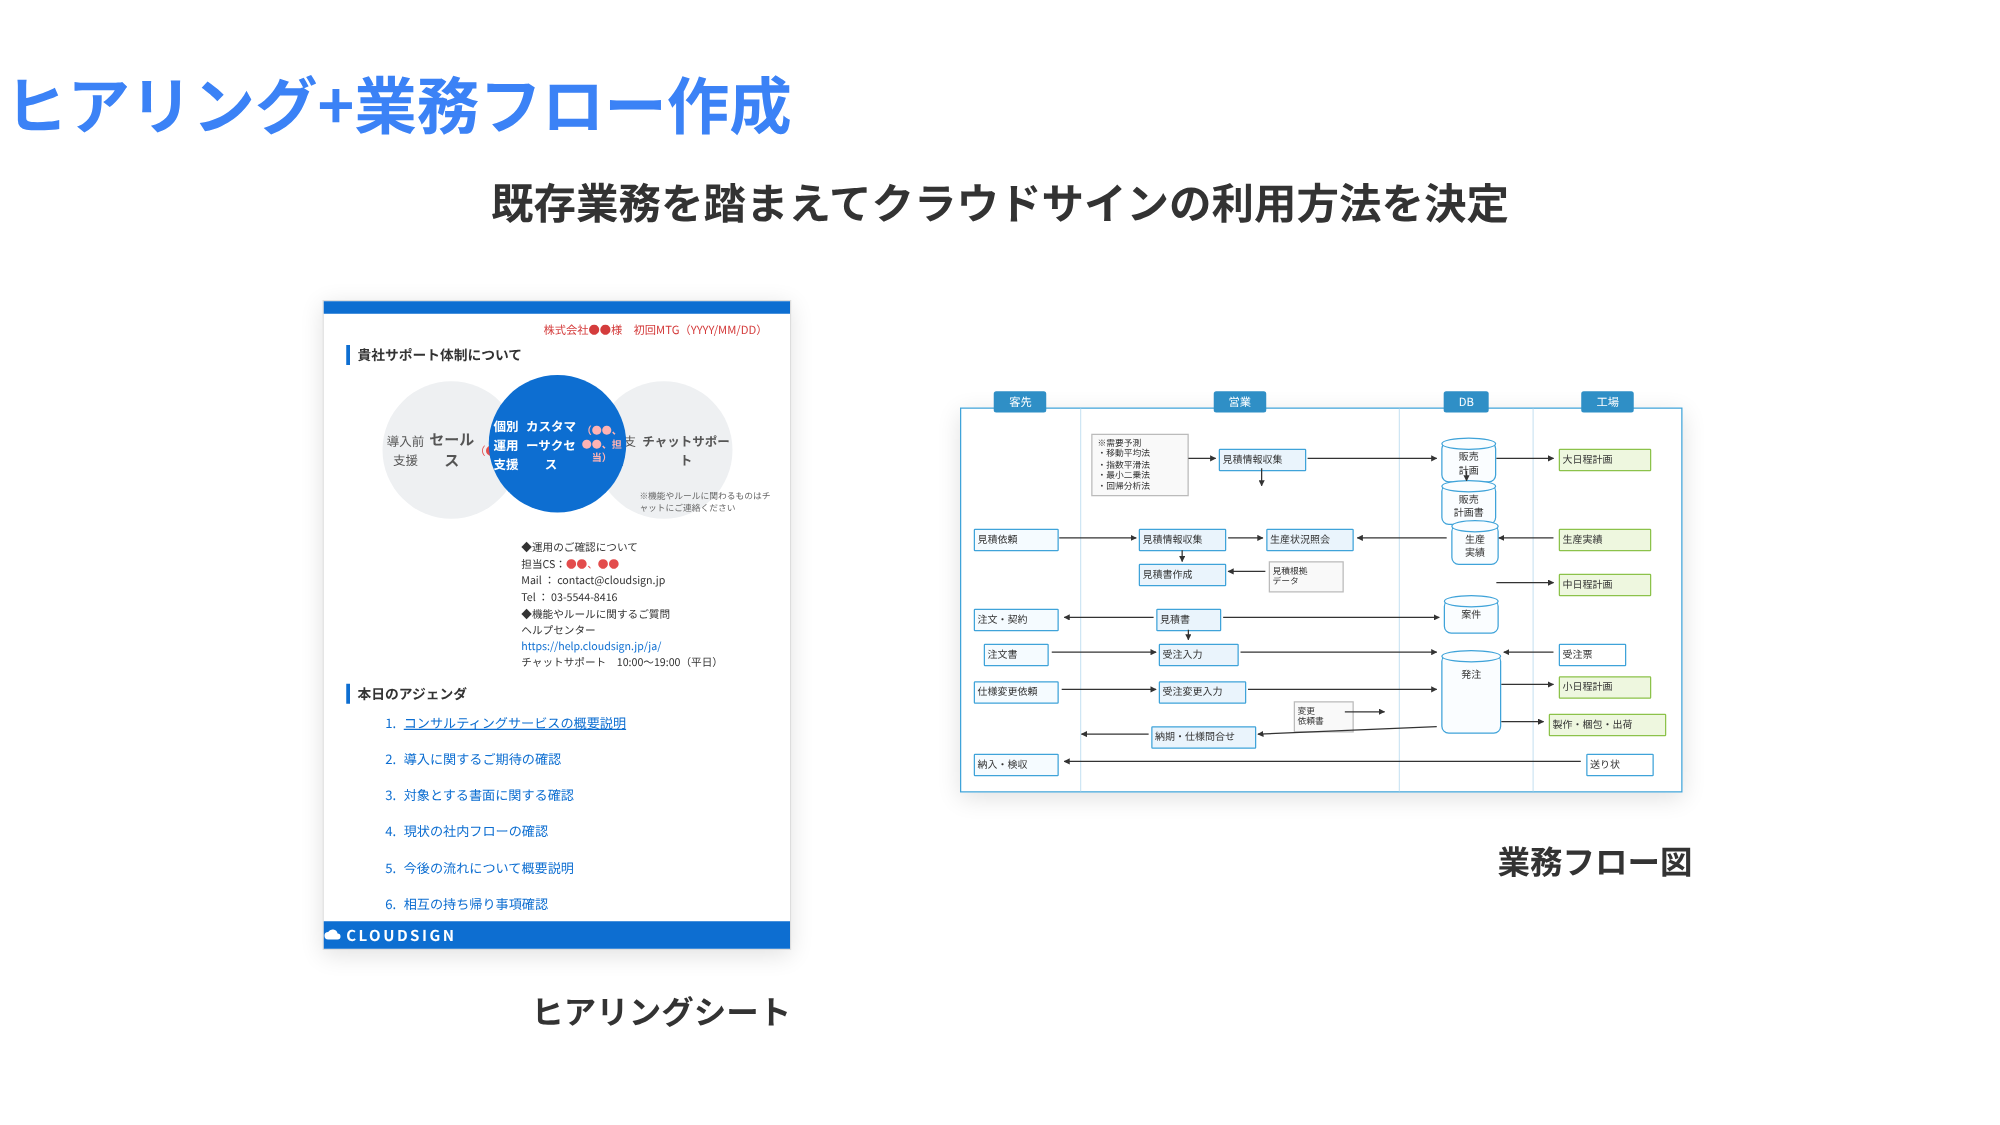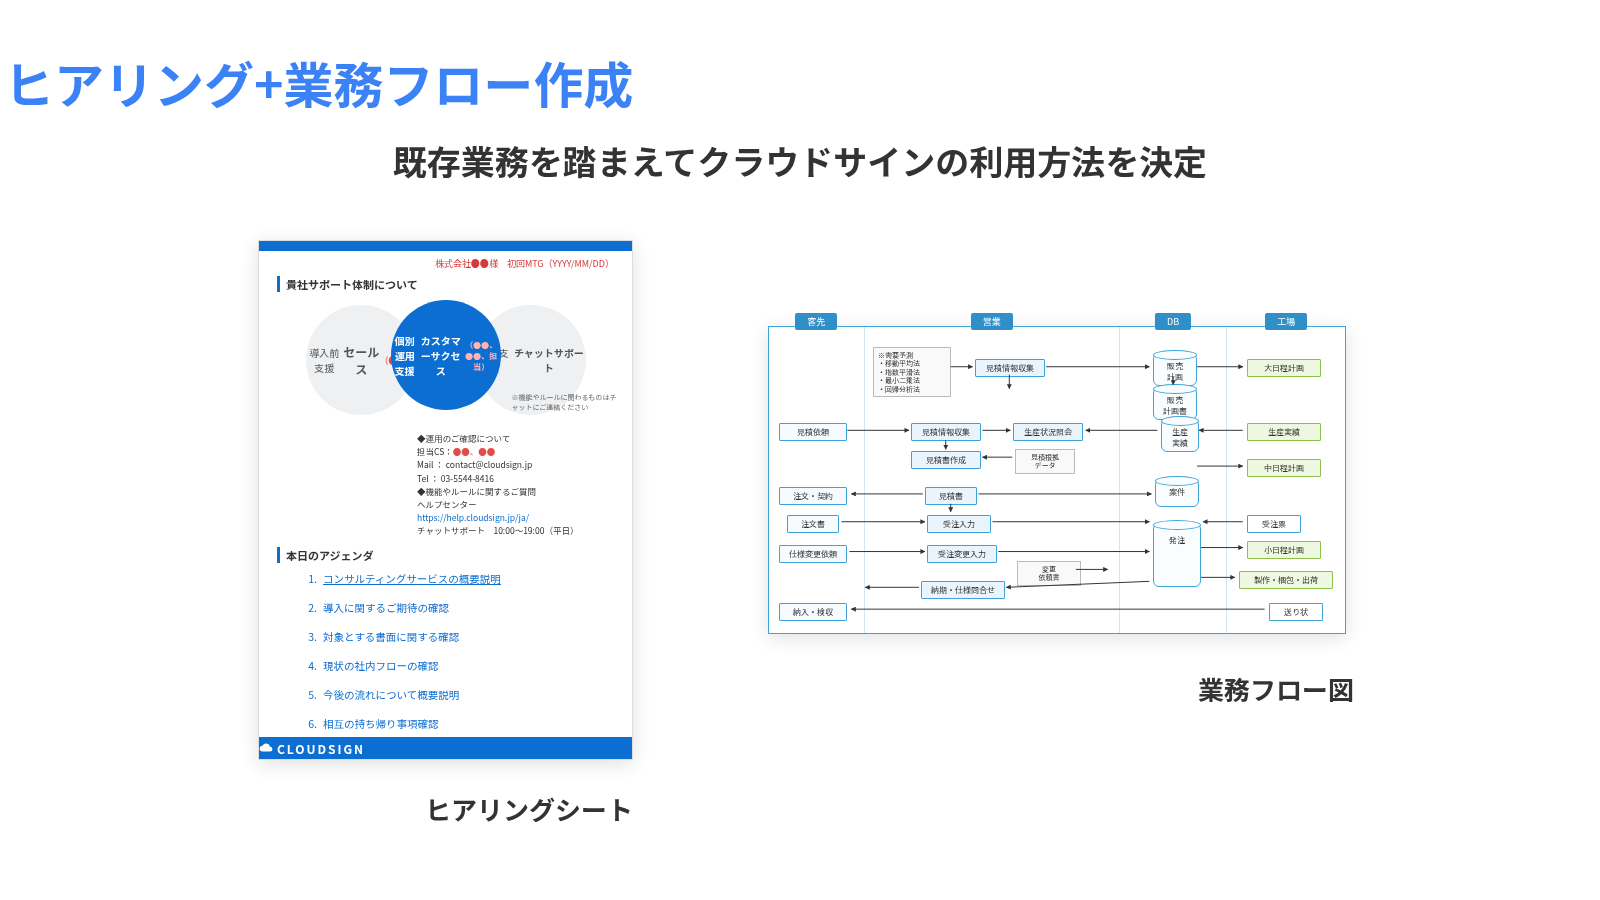--- a/index.html
+++ b/index.html
@@ -37,21 +37,21 @@
 .sheet .footbar svg{margin-right:4px}
 
 .cap-left{position:absolute;left:258px;top:790px;width:375px;text-align:right;font-size:26px;font-weight:700;color:#333}
 
 
 .flow{position:absolute;left:768px;top:326px;width:578px;height:308px;border:1px solid #3fa3d9;background:#fff;box-shadow:0 4px 18px rgba(0,0,0,.12);font-size:9px;color:#333}
 .lanes{display:flex;height:100%}
 .lane{border-right:1px solid #cfe6f4;position:relative}
 .lane:last-child{border-right:none}
 .lane-h{position:absolute;top:-14px;left:50%;transform:translateX(-50%);background:#2f8fc6;color:#fff;font-size:9px;padding:2px 12px;border-radius:2px;white-space:nowrap;z-index:3}
-.box{position:absolute;border:1px solid #3fa3d9;background:#fff;font-size:8px;text-align:center;padding:3px 2px;line-height:1.2;border-radius:1px}
+.box{position:absolute;border:1px solid #3fa3d9;background:#fff;font-size:8px;text-align:left;padding:3px 2px;line-height:1.2;border-radius:1px}
 .box.src{background:#f5fbff}
 .box.in{background:#eaf4fc}
 .box.note{border:1px solid #bbb;background:#f9f9f9;border-radius:0}
 .box.gn{border:1px solid #8cc24a;background:#eef7df}
 .cyl{position:absolute;border:1px solid #3fa3d9;background:#fafdff;font-size:8px;text-align:center;border-radius:6px;padding:6px 2px 3px}
 .cyl:before{content:"";position:absolute;top:-4px;left:-1px;right:-1px;height:8px;border:1px solid #3fa3d9;border-radius:50%;background:#fafdff}
 .cyl.tall{padding-top:10px}
 
 .cap-right{position:absolute;left:776px;top:670px;width:578px;text-align:right;font-size:26px;font-weight:700;color:#333}
 
@@ -150,21 +150,21 @@
 ・回帰分析法</div>
     <div class="box in" style="left:206px;top:32px;width:70px">見積情報収集</div>
     <div class="box in" style="left:142px;top:96px;width:70px">見積情報収集</div>
     <div class="box in" style="left:244px;top:96px;width:70px">生産状況照会</div>
     <div class="box in" style="left:142px;top:124px;width:70px">見積書作成</div>
     <div class="box note" style="left:246px;top:122px;width:60px;white-space:pre-line;font-size:7px">見積根拠
 データ</div>
     <div class="box in" style="left:156px;top:160px;width:52px">見積書</div>
     <div class="box in" style="left:158px;top:188px;width:64px">受注入力</div>
     <div class="box in" style="left:158px;top:218px;width:70px">受注変更入力</div>
-    <div class="box note" style="left:248px;top:234px;width:64px;white-space:pre-line;font-size:7px">変更
+    <div class="box note" style="left:266px;top:234px;width:48px;white-space:pre-line;font-size:7px">変更
 依頼書</div>
     <div class="box in" style="left:152px;top:254px;width:84px">納期・仕様問合せ</div>
 
     <div class="cyl" style="left:384px;top:26px;width:44px"><span style="white-space:pre-line">販売
 計画</span></div>
     <div class="cyl" style="left:384px;top:60px;width:44px"><span style="white-space:pre-line">販売
 計画書</span></div>
     <div class="cyl" style="left:392px;top:92px;width:38px"><span style="white-space:pre-line">生産
 実績</span></div>
     <div class="cyl" style="left:386px;top:152px;width:44px;height:28px"><span>案件</span></div>

